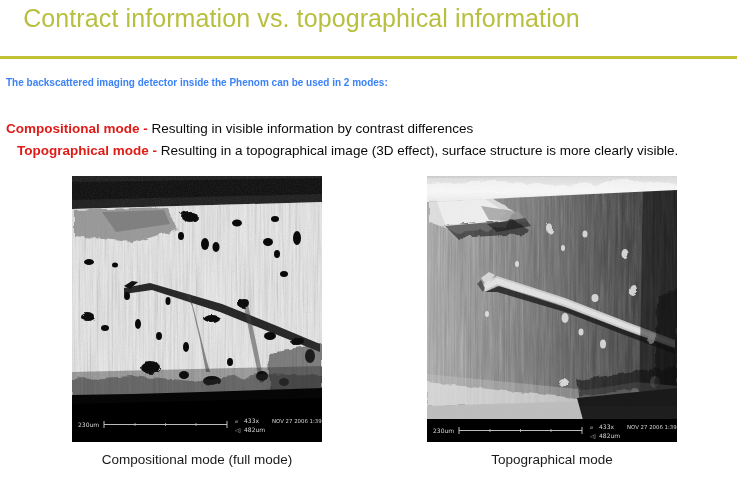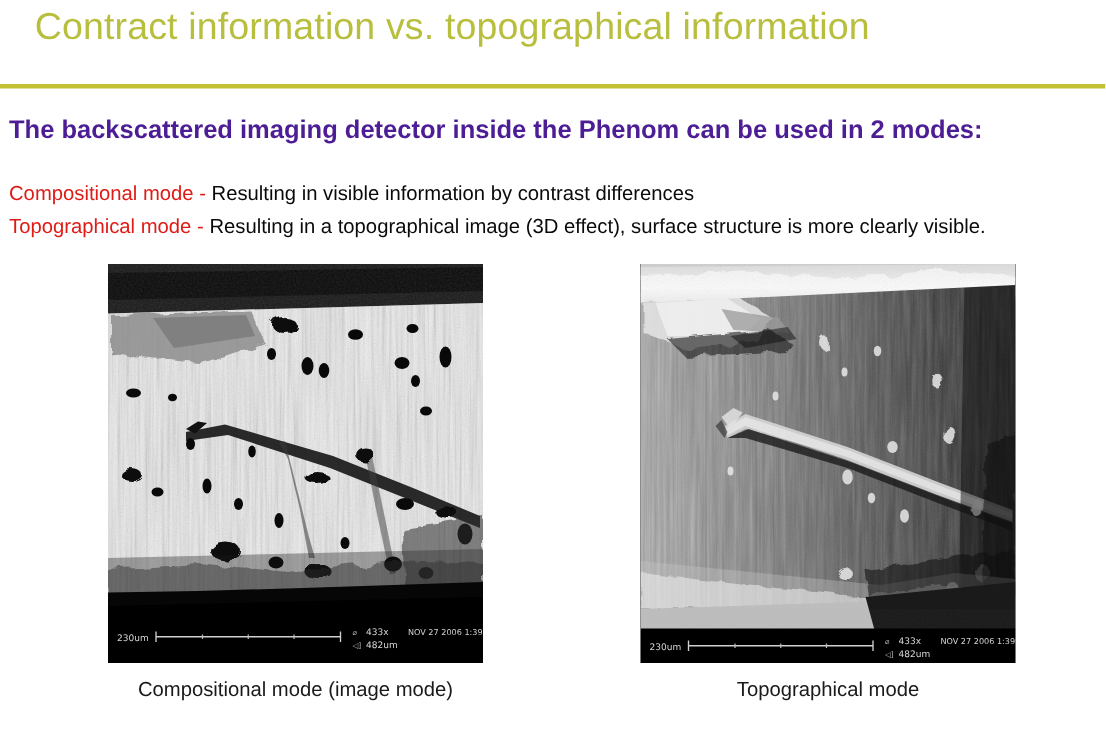--- a/index.html
+++ b/index.html
@@ -35,38 +35,38 @@
     width: 737px;
     height: 3px;
     background: #c3c235;
   }
 
   
   .lead-line {
     position: absolute;
     left: 6px;
     top: 77px;
-    font-size: 17px;
+    font-size: 10px;
     font-weight: bold;
-    color: #4c1d95;
+    color: #3b82f6;
     white-space: nowrap;
   }
 
   
   .mode-line {
     position: absolute;
     left: 6px;
     font-size: 13.5px;
     white-space: nowrap;
     color: #111111;
   }
   .mode-line.l1 { top: 121px; }
-  .mode-line.l2 { top: 143px; }
+  .mode-line.l2 { top: 143px; margin-left: 11px; }
   .mode-term {
-    font-weight: normal;
+    font-weight: bold;
     color: #e01b16;
     text-align: right;
   }
   .mode-desc {
     font-weight: 400;
     color: #0a0a0a;
   }
 
   
   .panel {
@@ -338,17 +338,17 @@
       <text x="163" y="253" fill="#b8b8b8" font-size="5">⌀</text>
       <text x="172" y="253" fill="#d8d8d8" font-size="6">433x</text>
       <text x="163" y="262" fill="#b8b8b8" font-size="5">◁]</text>
       <text x="172" y="262" fill="#d8d8d8" font-size="6">482um</text>
       <text x="200" y="253" fill="#d2d2d2" font-size="5.4">NOV 27 2006 1:39PM</text>
     </g>
   </svg>
 </div>
 
 <div class="caption left">
-  <span>Compositional mode (image mode)</span>
+  <span>Compositional mode (full mode)</span>
 </div>
 <div class="caption right">
   <span>Topographical mode</span>
 </div>
 
 </body></html>

